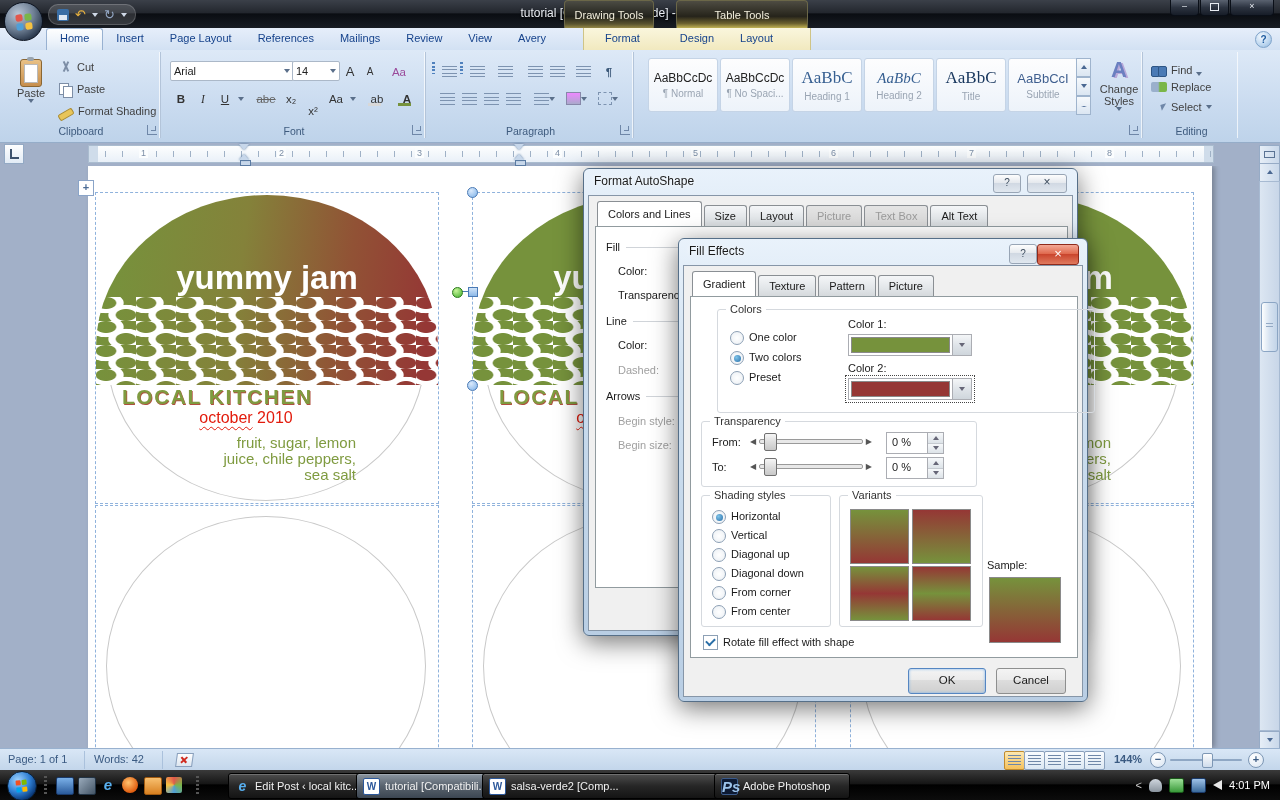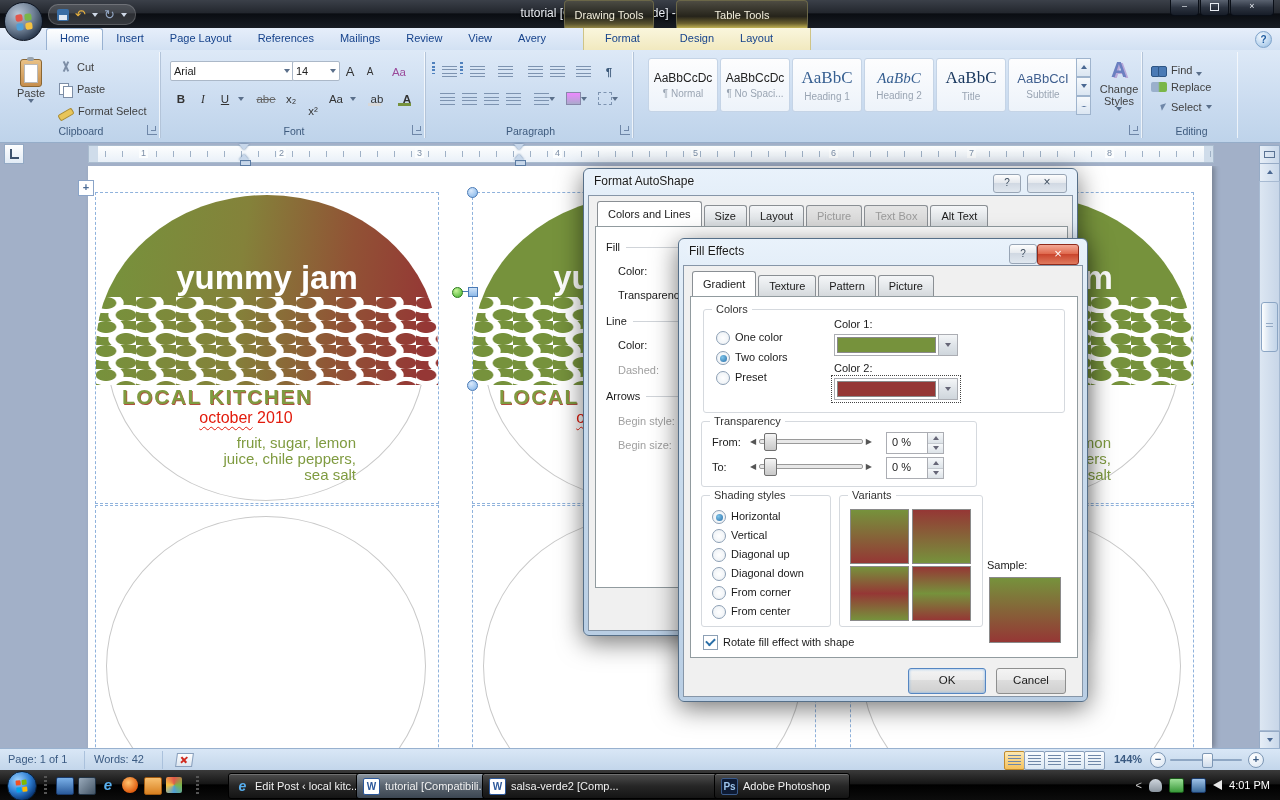--- a/index.html
+++ b/index.html
@@ -224,21 +224,21 @@
   .ql{position:absolute;top:7px;width:16px;height:16px;border-radius:2px;}
   .tsep{position:absolute;top:6px;width:3px;height:18px;
     background:repeating-linear-gradient(180deg,#555 0 2px,transparent 2px 4px);}
   .taskbtn{position:absolute;top:3px;height:24px;border:1px solid #000;border-radius:3px;
     background:linear-gradient(180deg,#4e4e4e,#262626 50%,#141414);box-shadow:inset 0 1px 0 rgba(255,255,255,.2);
     display:flex;align-items:center;gap:5px;padding:0 6px;color:#f0f0f0;font-size:11px;overflow:hidden;white-space:nowrap;}
   .taskbtn.active{background:linear-gradient(180deg,#8b95a0,#59636e 50%,#3c4652);}
   .tico{width:15px;height:15px;border-radius:2px;flex:0 0 auto;text-align:center;font-size:10px;line-height:15px;font-weight:bold;}
   .tico.word{background:#fff;color:#2b579a;border:1px solid #2b579a;}
   .tico.ie{background:transparent;color:#58b0f0;font-size:14px;font-style:italic;}
-  .tico.ps{background:#0d1a33;color:#9cc3ea;border:1px solid #3a5a8a;font-size:10px;}
+  .tico.ps{background:#0d1a33;color:#9cc3ea;border:1px solid #3a5a8a;font-size:15px;font-style:italic;}
   .tray{position:absolute;right:0;top:0;height:30px;display:flex;align-items:center;gap:7px;padding-right:10px;color:#fff;}
   .trayico{width:13px;height:13px;border-radius:2px;}
 </style>
 </head>
 <body>
 
 <div class="app">
 
   <div class="titlebar">
     <div class="orb">
@@ -297,21 +297,21 @@
       <div class="smallrow" style="left:56px;top:6px;">
         <span class="ico16 ico-cut"></span>
         <span>Cut</span>
         </div>
       <div class="smallrow" style="left:56px;top:28px;">
         <span class="ico16 ico-copy"></span>
         <span>Paste</span>
         </div>
       <div class="smallrow" style="left:56px;top:50px;">
         <span class="ico-brush"></span>
-        <span>Format Select</span>
+        <span>Format Shading</span>
         </div>
       <div class="gtitle">Clipboard</div>
       <span class="launcher"></span>
     </div>
 
     <div class="group" style="left:163px;width:262px;">
       <div class="combo" style="position:absolute;left:7px;top:9px;width:116px;">
         <span>Arial</span>
           <span class="caret" style="border-top-color:#5a6f8a"></span>
       </div>
@@ -597,21 +597,21 @@
     <div class="dbtn red" style="right:8px;top:5px;width:40px;height:19px;line-height:17px;font-size:13px;">×</div>
     <div class="dlgbody">
       <div class="dtabs" style="top:4px;">
         <div class="dtab active">Gradient</div>
         <div class="dtab">Texture</div>
         <div class="dtab">Pattern</div>
         <div class="dtab">Picture</div>
       </div>
       <div class="dpage" style="left:6px;top:30px;width:386px;height:360px;">
 
-        <div class="gbox" style="left:12px;top:12px;width:360px;height:102px;">
+        <div class="gbox" style="left:26px;top:12px;width:360px;height:102px;padding-left:16px;">
           <span class="gleg">Colors</span>
           <span class="radio" style="left:12px;top:21px;"></span>
           <span class="rlabel" style="left:31px;top:21px;">One color</span>
           <span class="radio sel" style="left:12px;top:41px;"></span>
           <span class="rlabel" style="left:31px;top:41px;">Two colors</span>
           <span class="radio" style="left:12px;top:61px;"></span>
           <span class="rlabel" style="left:31px;top:61px;">Preset</span>
           <span class="rlabel" style="left:130px;top:8px;">Color 1:</span>
           <div class="dd" style="left:130px;top:24px;width:122px;">
             <span class="sw" style="background:var(--green);"></span>

